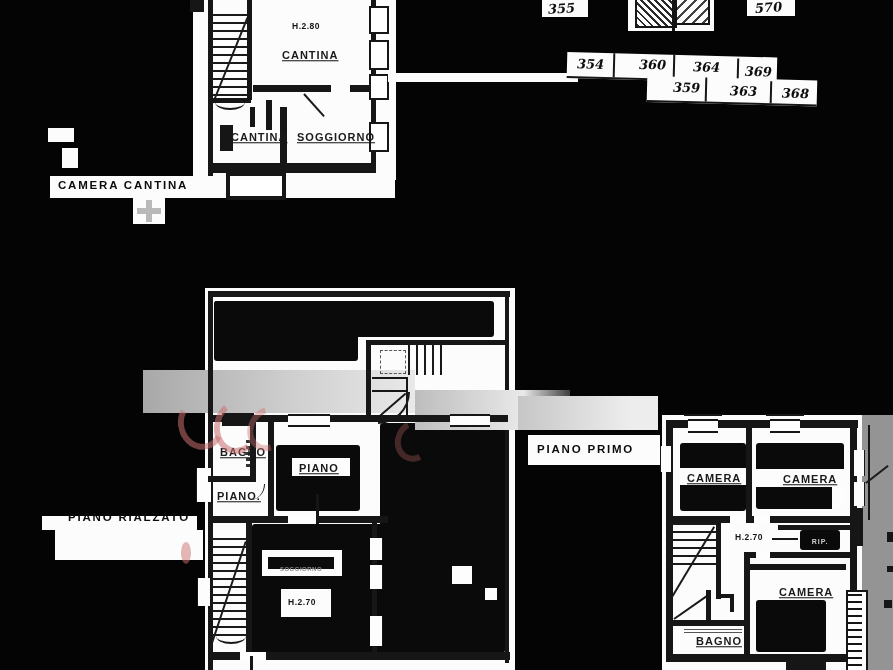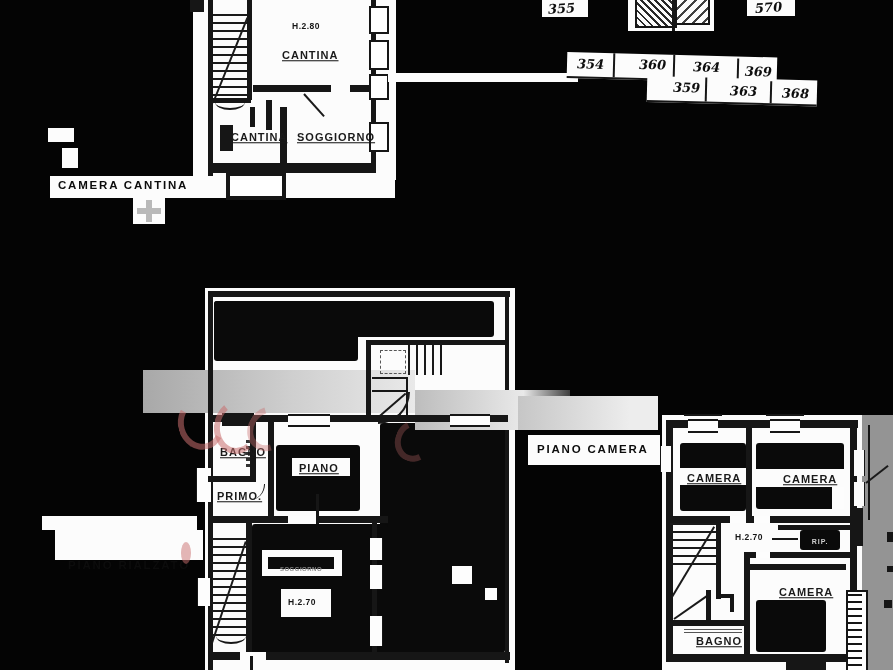--- a/index.html
+++ b/index.html
@@ -136,21 +136,21 @@
 
   <div class="a w" style="left:208px;top:415px;width:300px;height:7px;"></div>
   <div class="a w" style="left:222px;top:413px;width:32px;height:13px;"></div>
   <div class="a notch" style="left:288px;top:414px;width:42px;height:9px;border-top:2px solid #161616;border-bottom:2px solid #161616;"></div>
   <div class="a notch" style="left:450px;top:414px;width:40px;height:9px;border-top:2px solid #161616;border-bottom:2px solid #161616;"></div>
 
   <div class="a w" style="left:250px;top:422px;width:6px;height:60px;"></div>
   <div class="a w" style="left:208px;top:476px;width:48px;height:6px;"></div>
   <div class="a" style="left:246px;top:440px;width:4px;height:30px;background:repeating-linear-gradient(180deg,#333 0 3px,transparent 3px 6px);"></div>
   <div class="a lbl" style="left:220px;top:447px;">BAGNO</div>
-  <div class="a lbl" style="left:217px;top:491px;">PRIMO.</div>
+  <div class="a lbl" style="left:217px;top:491px;">PIANO.</div>
   <div class="a" style="left:250px;top:484px;width:14px;height:16px;border-right:1.5px solid #1a1a1a;border-radius:0 0 100% 0;"></div>
 
   <div class="a w" style="left:268px;top:422px;width:6px;height:100px;"></div>
   <div class="a blob" style="left:276px;top:445px;width:84px;height:66px;"></div>
   <div class="a paper" style="left:292px;top:458px;width:58px;height:18px;"></div>
   <div class="a lbl" style="left:299px;top:463px;">PIANO</div>
 
   <div class="a w" style="left:208px;top:516px;width:180px;height:7px;"></div>
   <div class="a notch" style="left:288px;top:516px;width:28px;height:7px;"></div>
   <div class="a w" style="left:316px;top:494px;width:3px;height:30px;"></div>
@@ -173,31 +173,31 @@
   <div class="a notch" style="left:370px;top:538px;width:12px;height:22px;border-right:1px solid #161616;"></div>
   <div class="a notch" style="left:370px;top:565px;width:12px;height:24px;border-right:1px solid #161616;"></div>
   <div class="a notch" style="left:370px;top:616px;width:12px;height:30px;border-right:1px solid #161616;"></div>
 
   <div class="a w" style="left:208px;top:652px;width:302px;height:8px;"></div>
   <div class="a notch" style="left:240px;top:652px;width:26px;height:8px;"></div>
   <div class="a w" style="left:250px;top:656px;width:3px;height:14px;"></div>
 
   <div class="a paper" style="left:42px;top:516px;width:155px;height:14px;"></div>
   <div class="a paper" style="left:55px;top:530px;width:148px;height:30px;"></div>
-  <div class="a title" style="left:68px;top:560px;">PIANO RIALZATO</div>
+  <div class="a title" style="left:68px;top:512px;">PIANO RIALZATO</div>
 
   <div class="a wm pink" style="left:178px;top:398px;width:34px;height:40px;transform:rotate(-15deg);"></div>
   <div class="a wm pink" style="left:214px;top:400px;width:34px;height:42px;transform:rotate(8deg);"></div>
   <div class="a wm pink" style="left:248px;top:406px;width:28px;height:34px;transform:rotate(30deg);opacity:.4;"></div>
   <div class="a wm pink" style="left:395px;top:420px;width:26px;height:30px;transform:rotate(20deg);opacity:.3;"></div>
   <div class="a" style="left:181px;top:542px;width:10px;height:22px;background:rgba(201,110,110,.5);border-radius:50%;"></div>
 
   <div class="a graybandP" style="left:518px;top:396px;width:140px;height:34px;"></div>
   <div class="a paper" style="left:528px;top:435px;width:132px;height:30px;"></div>
-  <div class="a title" style="left:537px;top:444px;">PIANO CAMERA</div>
+  <div class="a title" style="left:537px;top:444px;">PIANO PRIMO</div>
 
   <div class="a paper" style="left:662px;top:415px;width:200px;height:255px;"></div>
   <div class="a" style="left:862px;top:415px;width:31px;height:255px;background:#949494;"></div>
   <div class="a w" style="left:887px;top:532px;width:6px;height:10px;"></div>
   <div class="a w" style="left:887px;top:566px;width:6px;height:6px;"></div>
   <div class="a w" style="left:884px;top:600px;width:8px;height:8px;"></div>
   <div class="a w" style="left:868px;top:425px;width:2px;height:95px;"></div>
   <div class="a diag" style="left:866px;top:482px;width:28px;transform:rotate(-38deg);"></div>
 
   <div class="a w" style="left:666px;top:420px;width:192px;height:8px;"></div>

